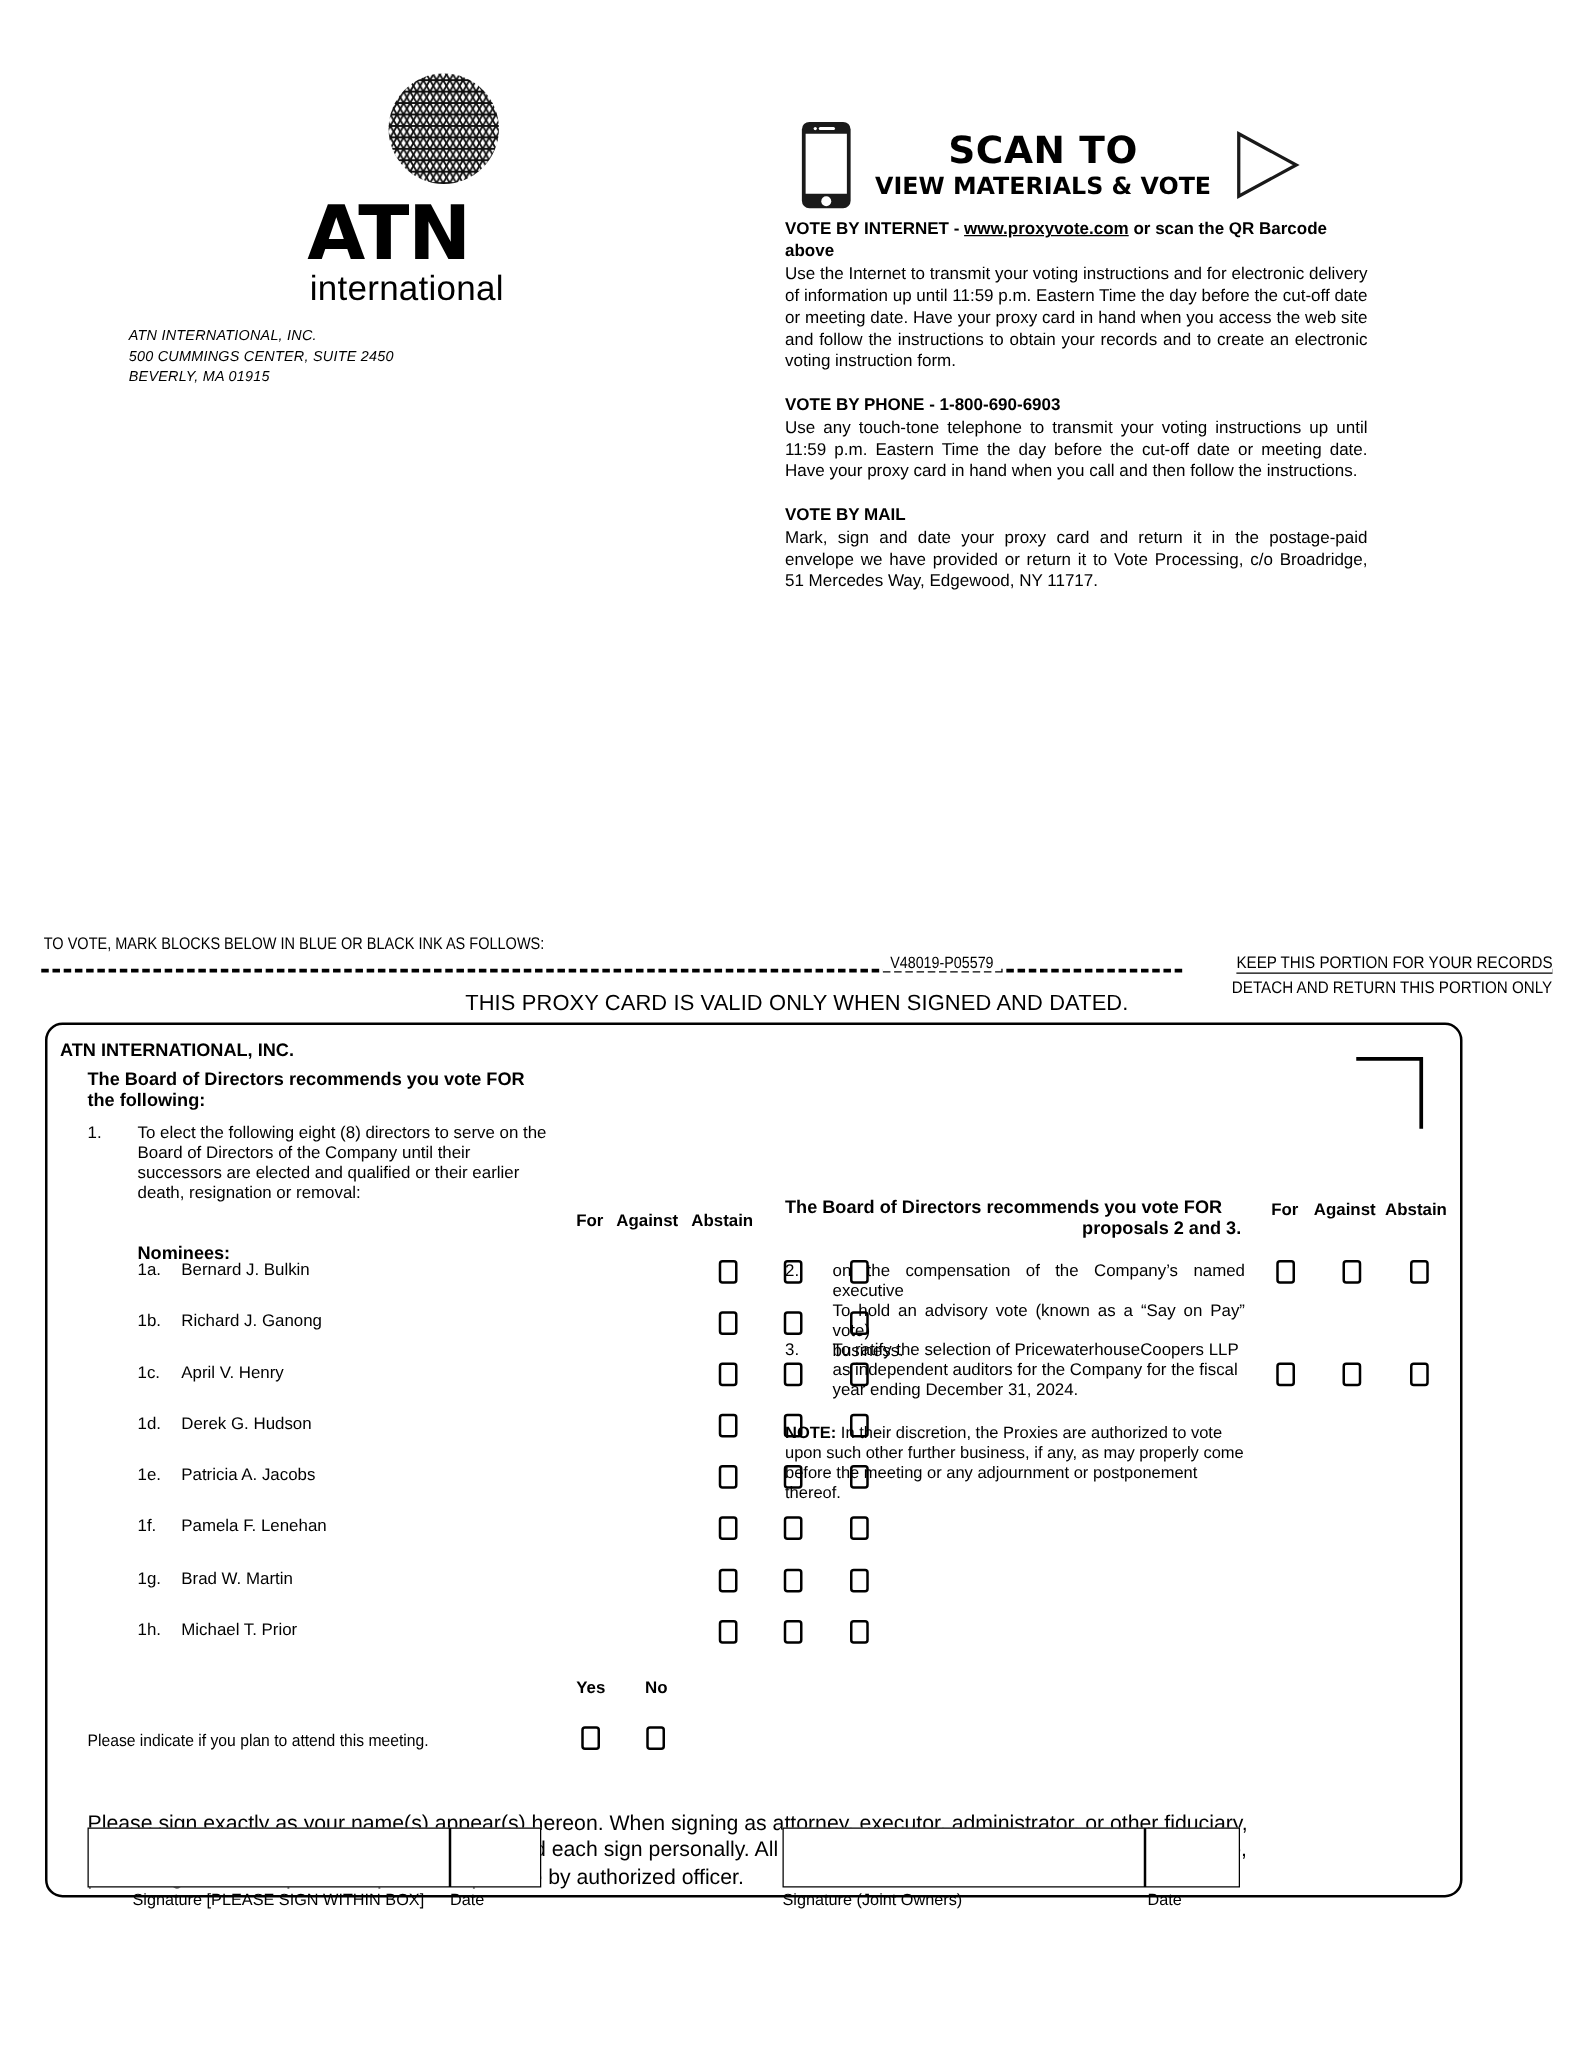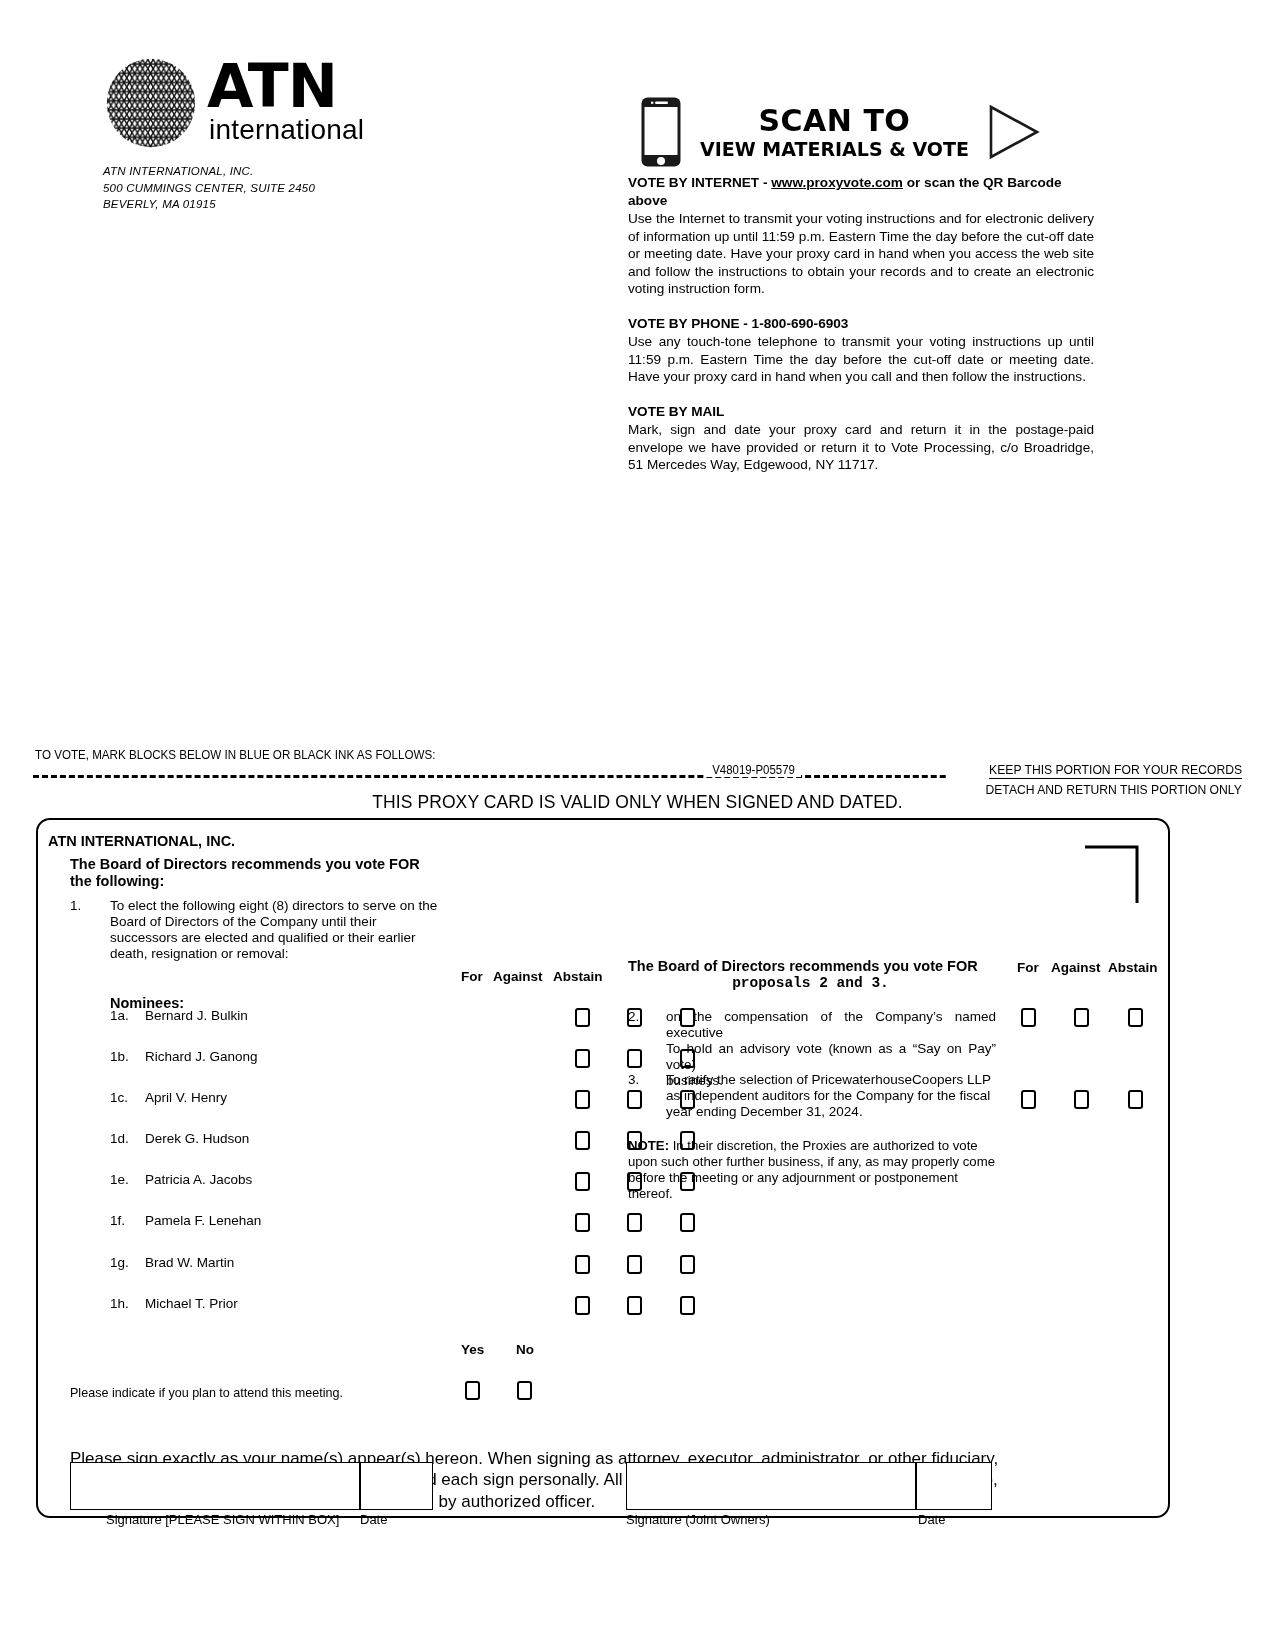--- a/index.html
+++ b/index.html
@@ -18,22 +18,23 @@
 
   
   .logo-block {
     position: absolute;
     left: 103px;
     top: 55px;
     width: 300px;
   }
   .logo-row {
     display: flex;
-    align-items: center;
+    align-items: flex-end;
     gap: 8px;
+    flex-direction: column;
   }
   .logo-mark {
     width: 96px;
     height: 96px;
     flex: none;
   }
   .logo-words {
     display: flex;
     flex-direction: column;
     line-height: 1;
@@ -289,21 +290,21 @@
   .rec-right {
     position: absolute;
     left: 628px;
     top: 958px;
     width: 365px;
     font-weight: bold;
     font-size: 14.5px;
     line-height: 1.2;
     text-align: justify;
   }
-  .rec-right .lastline { text-align: center; font-family: Liberation Mono, monospace; }
+  .rec-right .lastline { text-align: right; }
 
   .colhdr-r {
     position: absolute;
     font-weight: bold;
     font-size: 13.5px;
     top: 960px;
   }
   .colhdr-r.for     { left: 1017px; }
   .colhdr-r.against { left: 1051px; }
   .colhdr-r.abstain { left: 1108px; }

